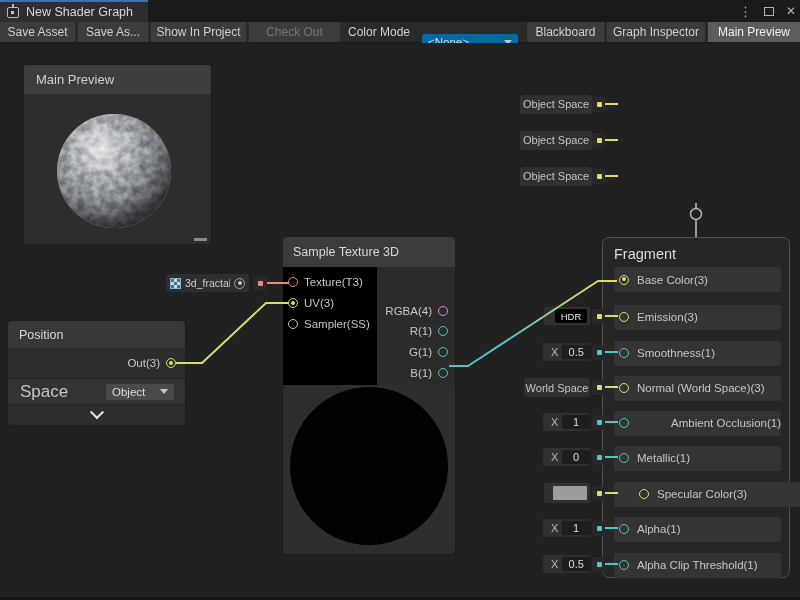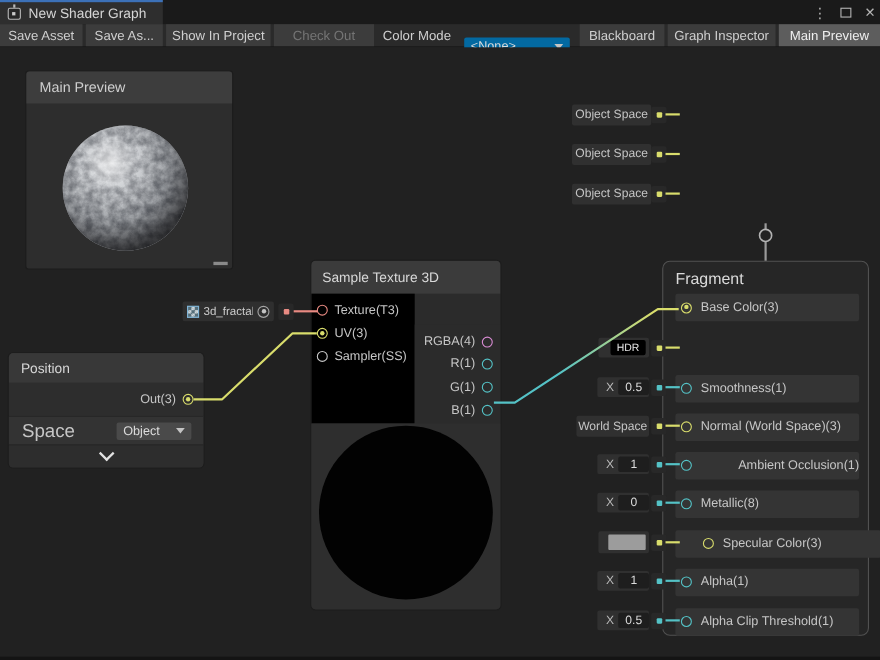--- a/index.html
+++ b/index.html
@@ -183,35 +183,39 @@
   <div class="dotbox" style="left:592px;top:168.5px;">
       <span class="dot y"></span>
     </div>
 
   <div class="block-node" style="left:602px;top:237px;width:188px;height:341px;">
     <div class="block-title" style="top:8px;">Fragment</div>
     <div class="block-row" style="top:29px;height:25px;">
       <span class="port c-yellow filled"></span>
       <span class="row-label">Base Color(3)</span>
     </div>
+    <div class="block-row" style="top:66.5px;height:25px;">
+      <span class="port c-yellow"></span>
+      <span class="row-label">Emission(3)</span>
+    </div>
     <div class="block-row" style="top:102.5px;height:25px;">
       <span class="port c-teal"></span>
       <span class="row-label">Smoothness(1)</span>
     </div>
     <div class="block-row" style="top:137.5px;height:25px;">
       <span class="port c-yellow"></span>
       <span class="row-label">Normal (World Space)(3)</span>
     </div>
     <div class="block-row" style="top:172.5px;height:25px;justify-content:space-between;">
       <span class="port c-teal"></span>
       <span class="row-label">Ambient Occlusion(1)</span>
     </div>
     <div class="block-row" style="top:207.5px;height:25px;">
       <span class="port c-teal"></span>
-      <span class="row-label">Metallic(8)</span>
+      <span class="row-label">Metallic(1)</span>
     </div>
     <div class="block-row" style="top:243.5px;height:25px;padding-left:20px;">
       <span class="port c-yellow"></span>
       <span class="row-label">Specular Color(3)</span>
     </div>
     <div class="block-row" style="top:278.5px;height:25px;">
       <span class="port c-teal"></span>
       <span class="row-label">Alpha(1)</span>
     </div>
     <div class="block-row" style="top:314.5px;height:25px;">

